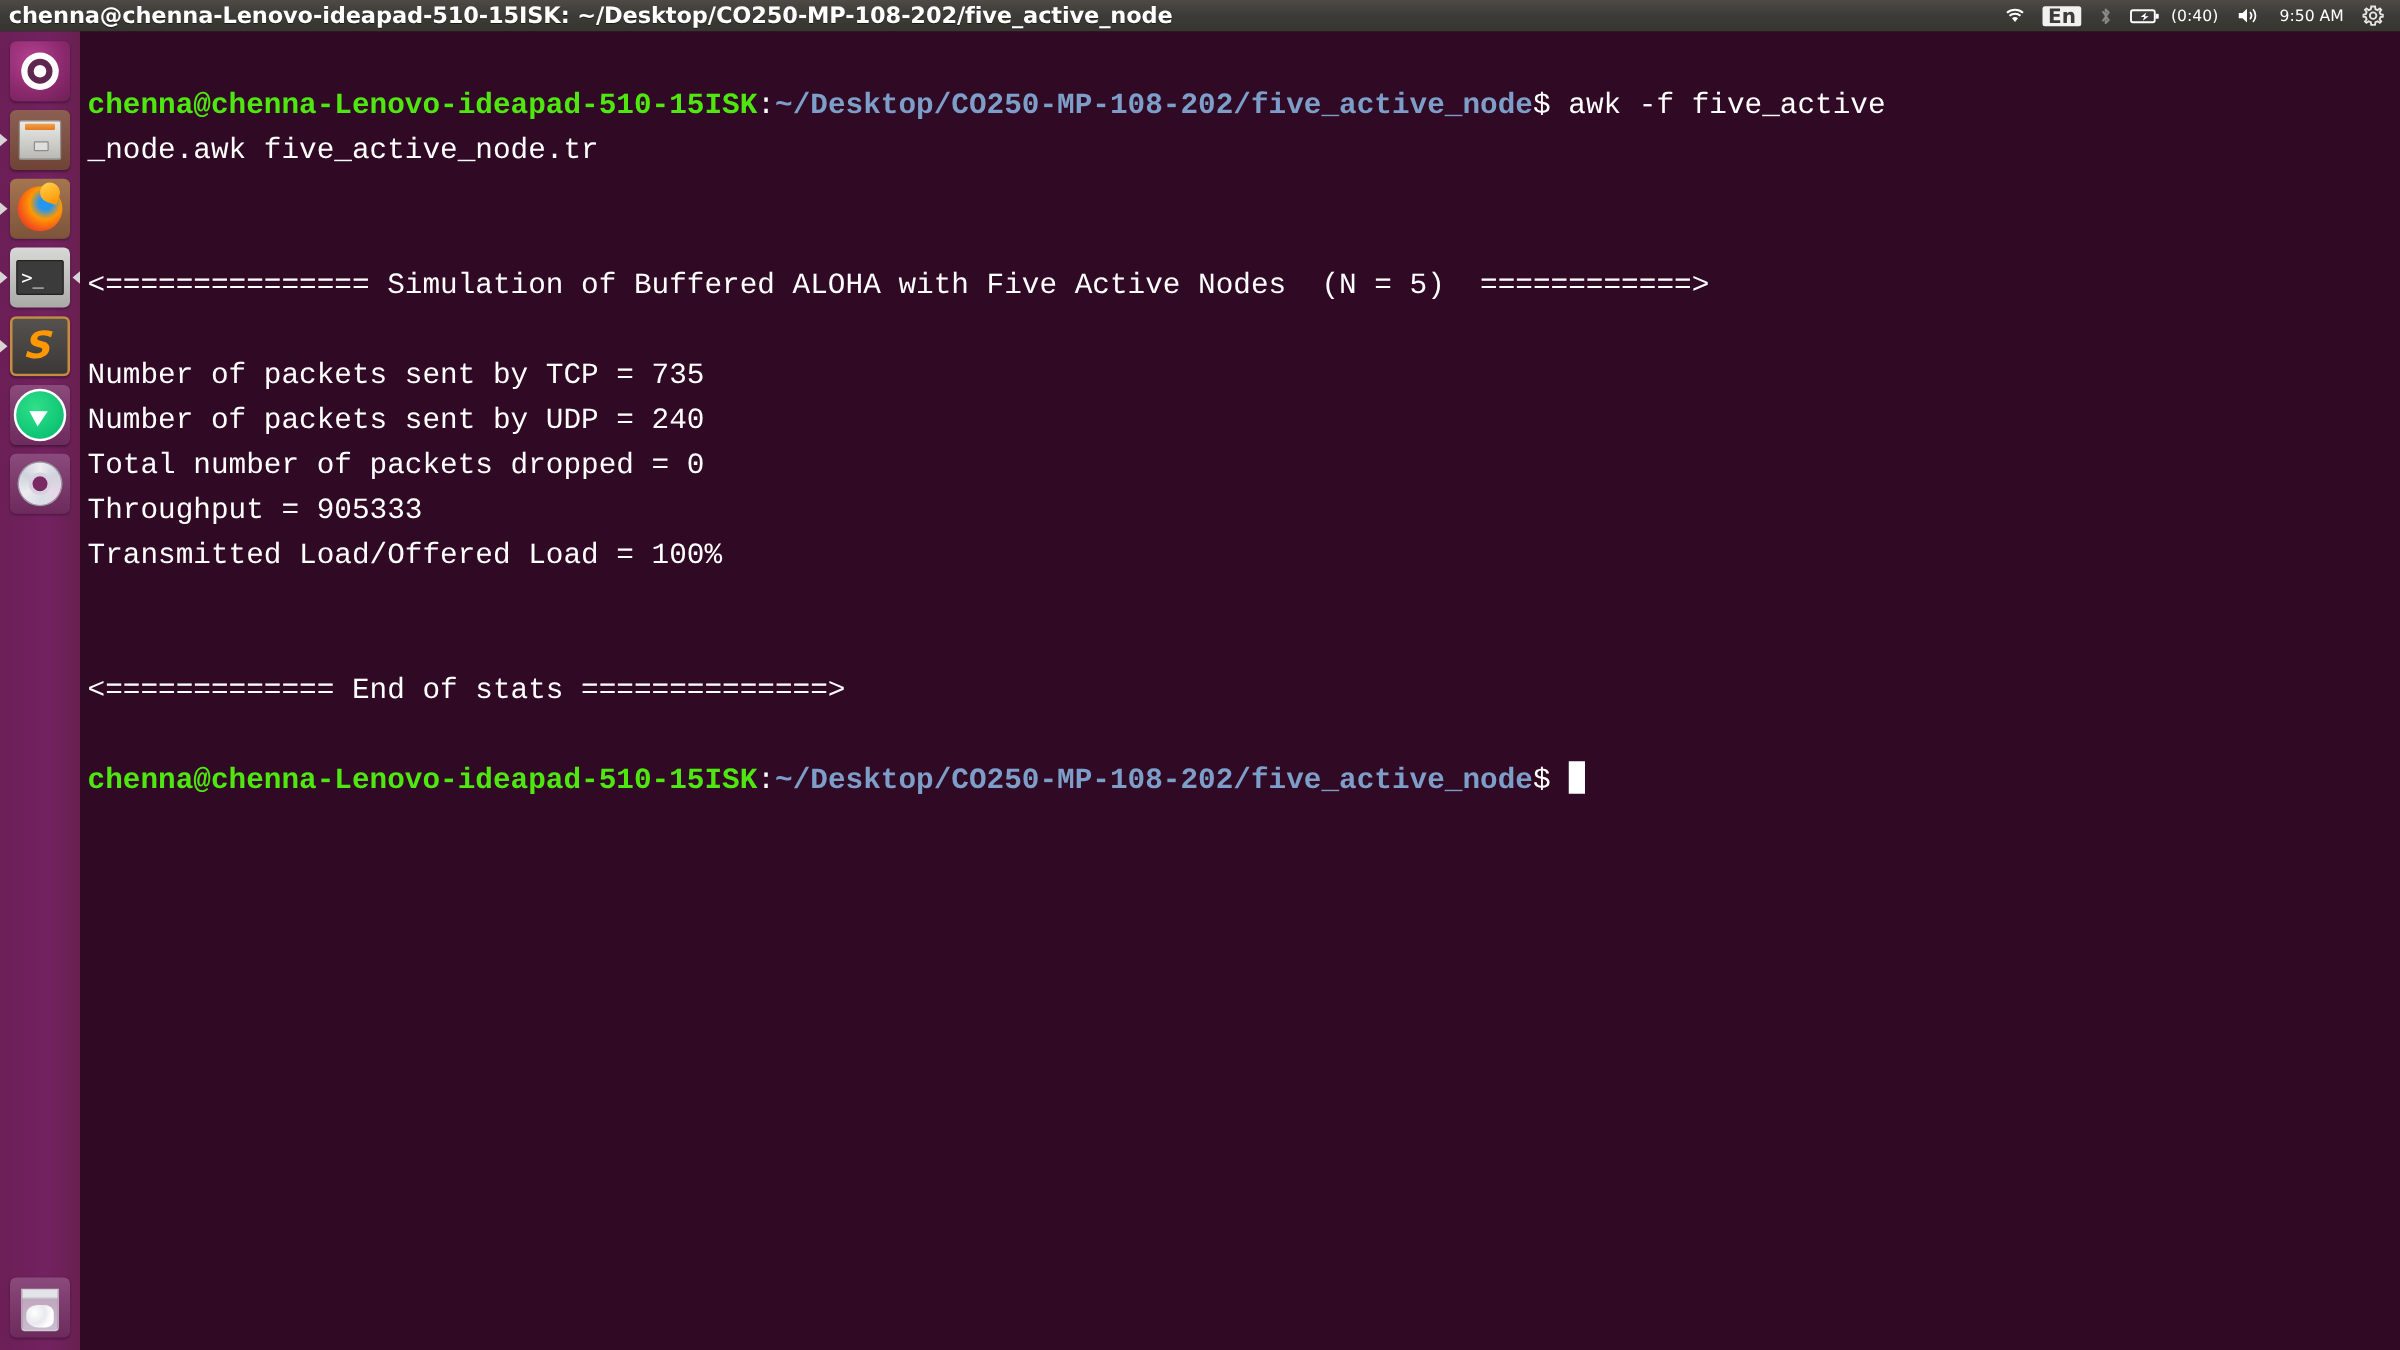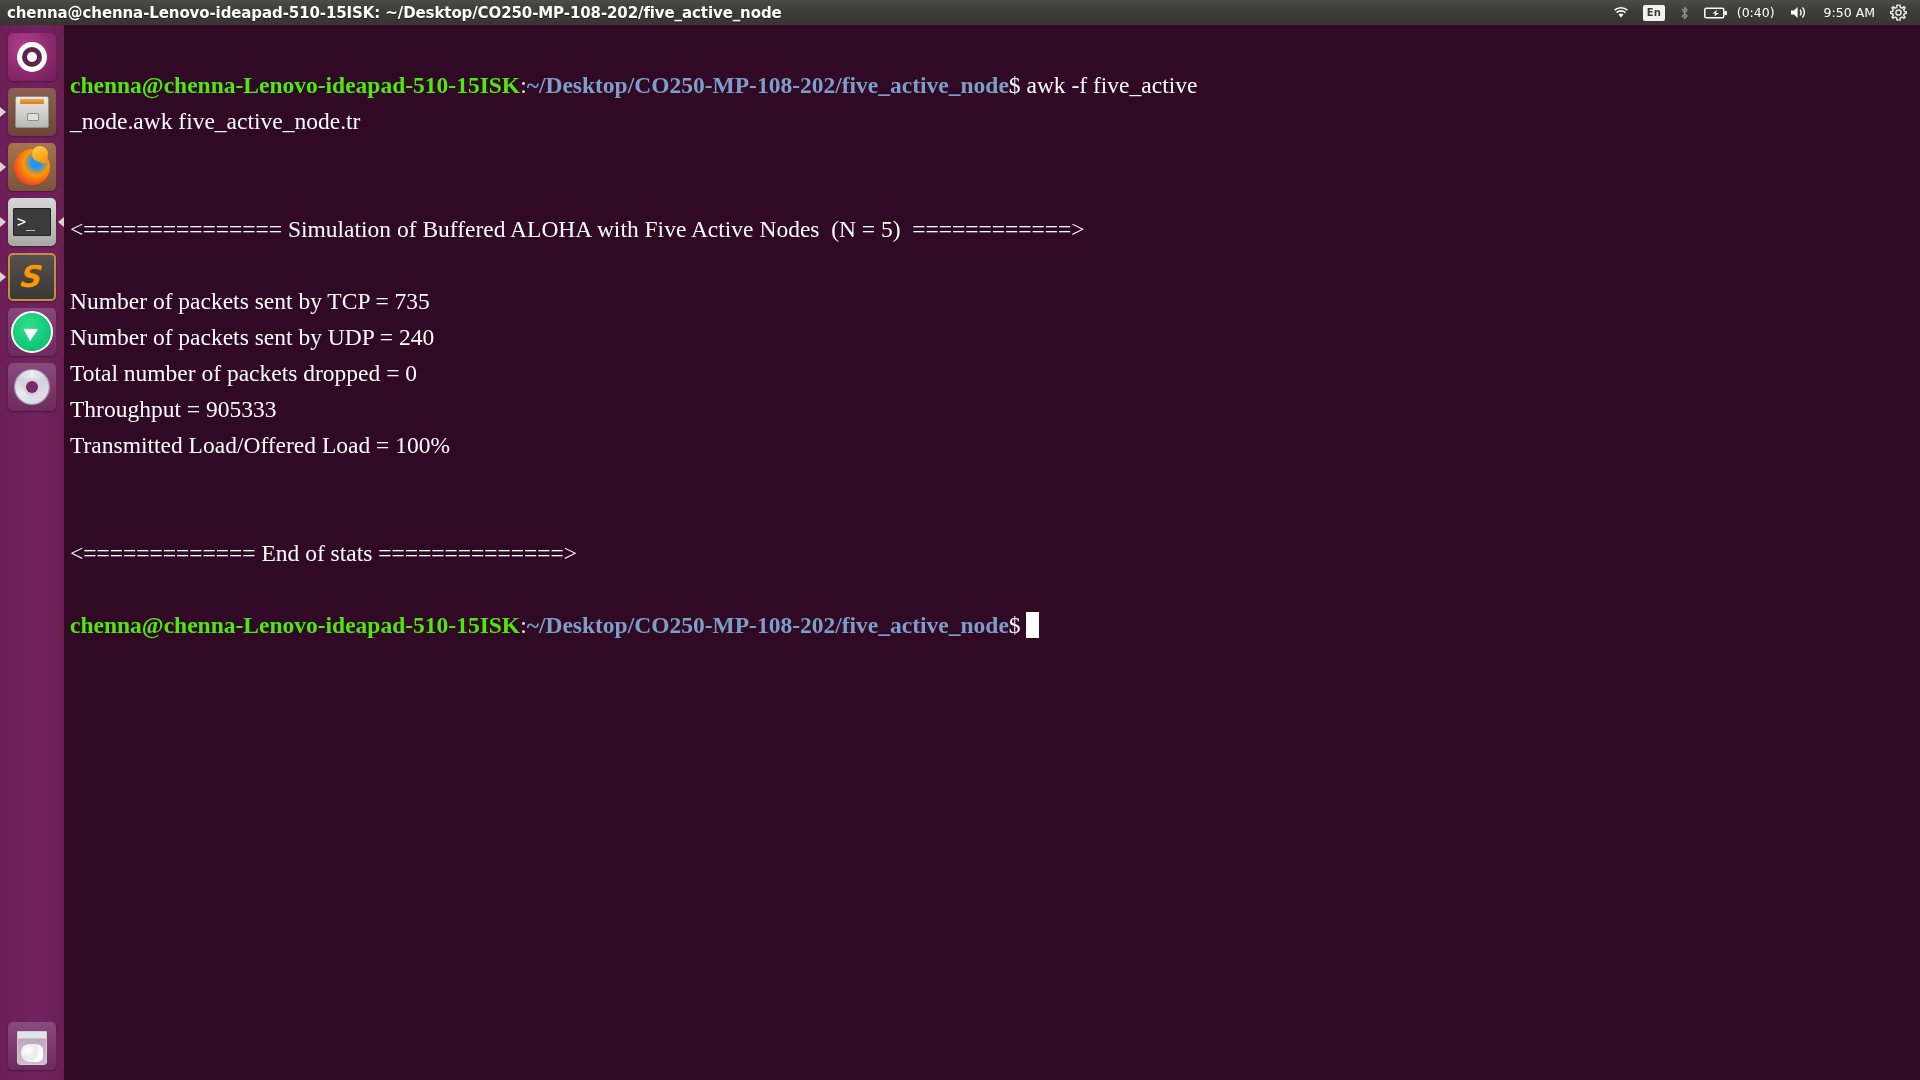--- a/index.html
+++ b/index.html
@@ -27,21 +27,21 @@
     width: 1920px;
     height: 25px;
     background: linear-gradient(to bottom, #4e4a45 0%, #3c3b37 50%, #37352f 100%);
     display: flex;
     align-items: center;
     box-sizing: border-box;
     z-index: 40;
   }
   #window-title {
     color: #ffffff;
-    font-size: 15px;
+    font-size: 18px;
     font-weight: bold;
     font-family: "DejaVu Sans", sans-serif;
     padding-left: 7px;
     white-space: nowrap;
     letter-spacing: -0.1px;
     text-shadow: 0 1px 0 rgba(0,0,0,0.5);
   }
   #tray {
     margin-left: auto;
     display: flex;
@@ -57,21 +57,21 @@
     height: 25px;
     padding: 0 7px;
     color: #ffffff;
     font-size: 12.5px;
     font-family: "DejaVu Sans", sans-serif;
   }
   .tray-item svg { display: block; }
   #kbd-indicator {
     background: #f2f1f0;
     color: #3b3b37;
-    font-size: 10px;
+    font-size: 16px;
     font-weight: bold;
     border-radius: 2px;
     padding: 1px 4px;
     line-height: 14px;
     font-family: "DejaVu Sans", sans-serif;
   }
   #battery-time { padding-left: 2px; }
   #clock { font-size: 12.5px; padding: 0 8px; }
 
   
@@ -234,21 +234,21 @@
     top: 25px;
     left: 64px;
     width: 1856px;
     height: 1055px;
     background: #300a24;
     padding: 6px 0 0 4px;
     box-sizing: border-box;
     z-index: 10;
   }
   #term-text {
-    font-family: Liberation Serif, serif;
+    font-family: Liberation Mono, monospace;
     font-size: 23.5px;
     line-height: 36px;
     color: #ffffff;
     white-space: pre-wrap;
     letter-spacing: 0px;
     margin: 0;
     padding: 0 0 0 2px;
   }
   .c-green { color: #4fe710; font-weight: bold; }
   .c-blue  { color: #7d9ec9; font-weight: bold; }

